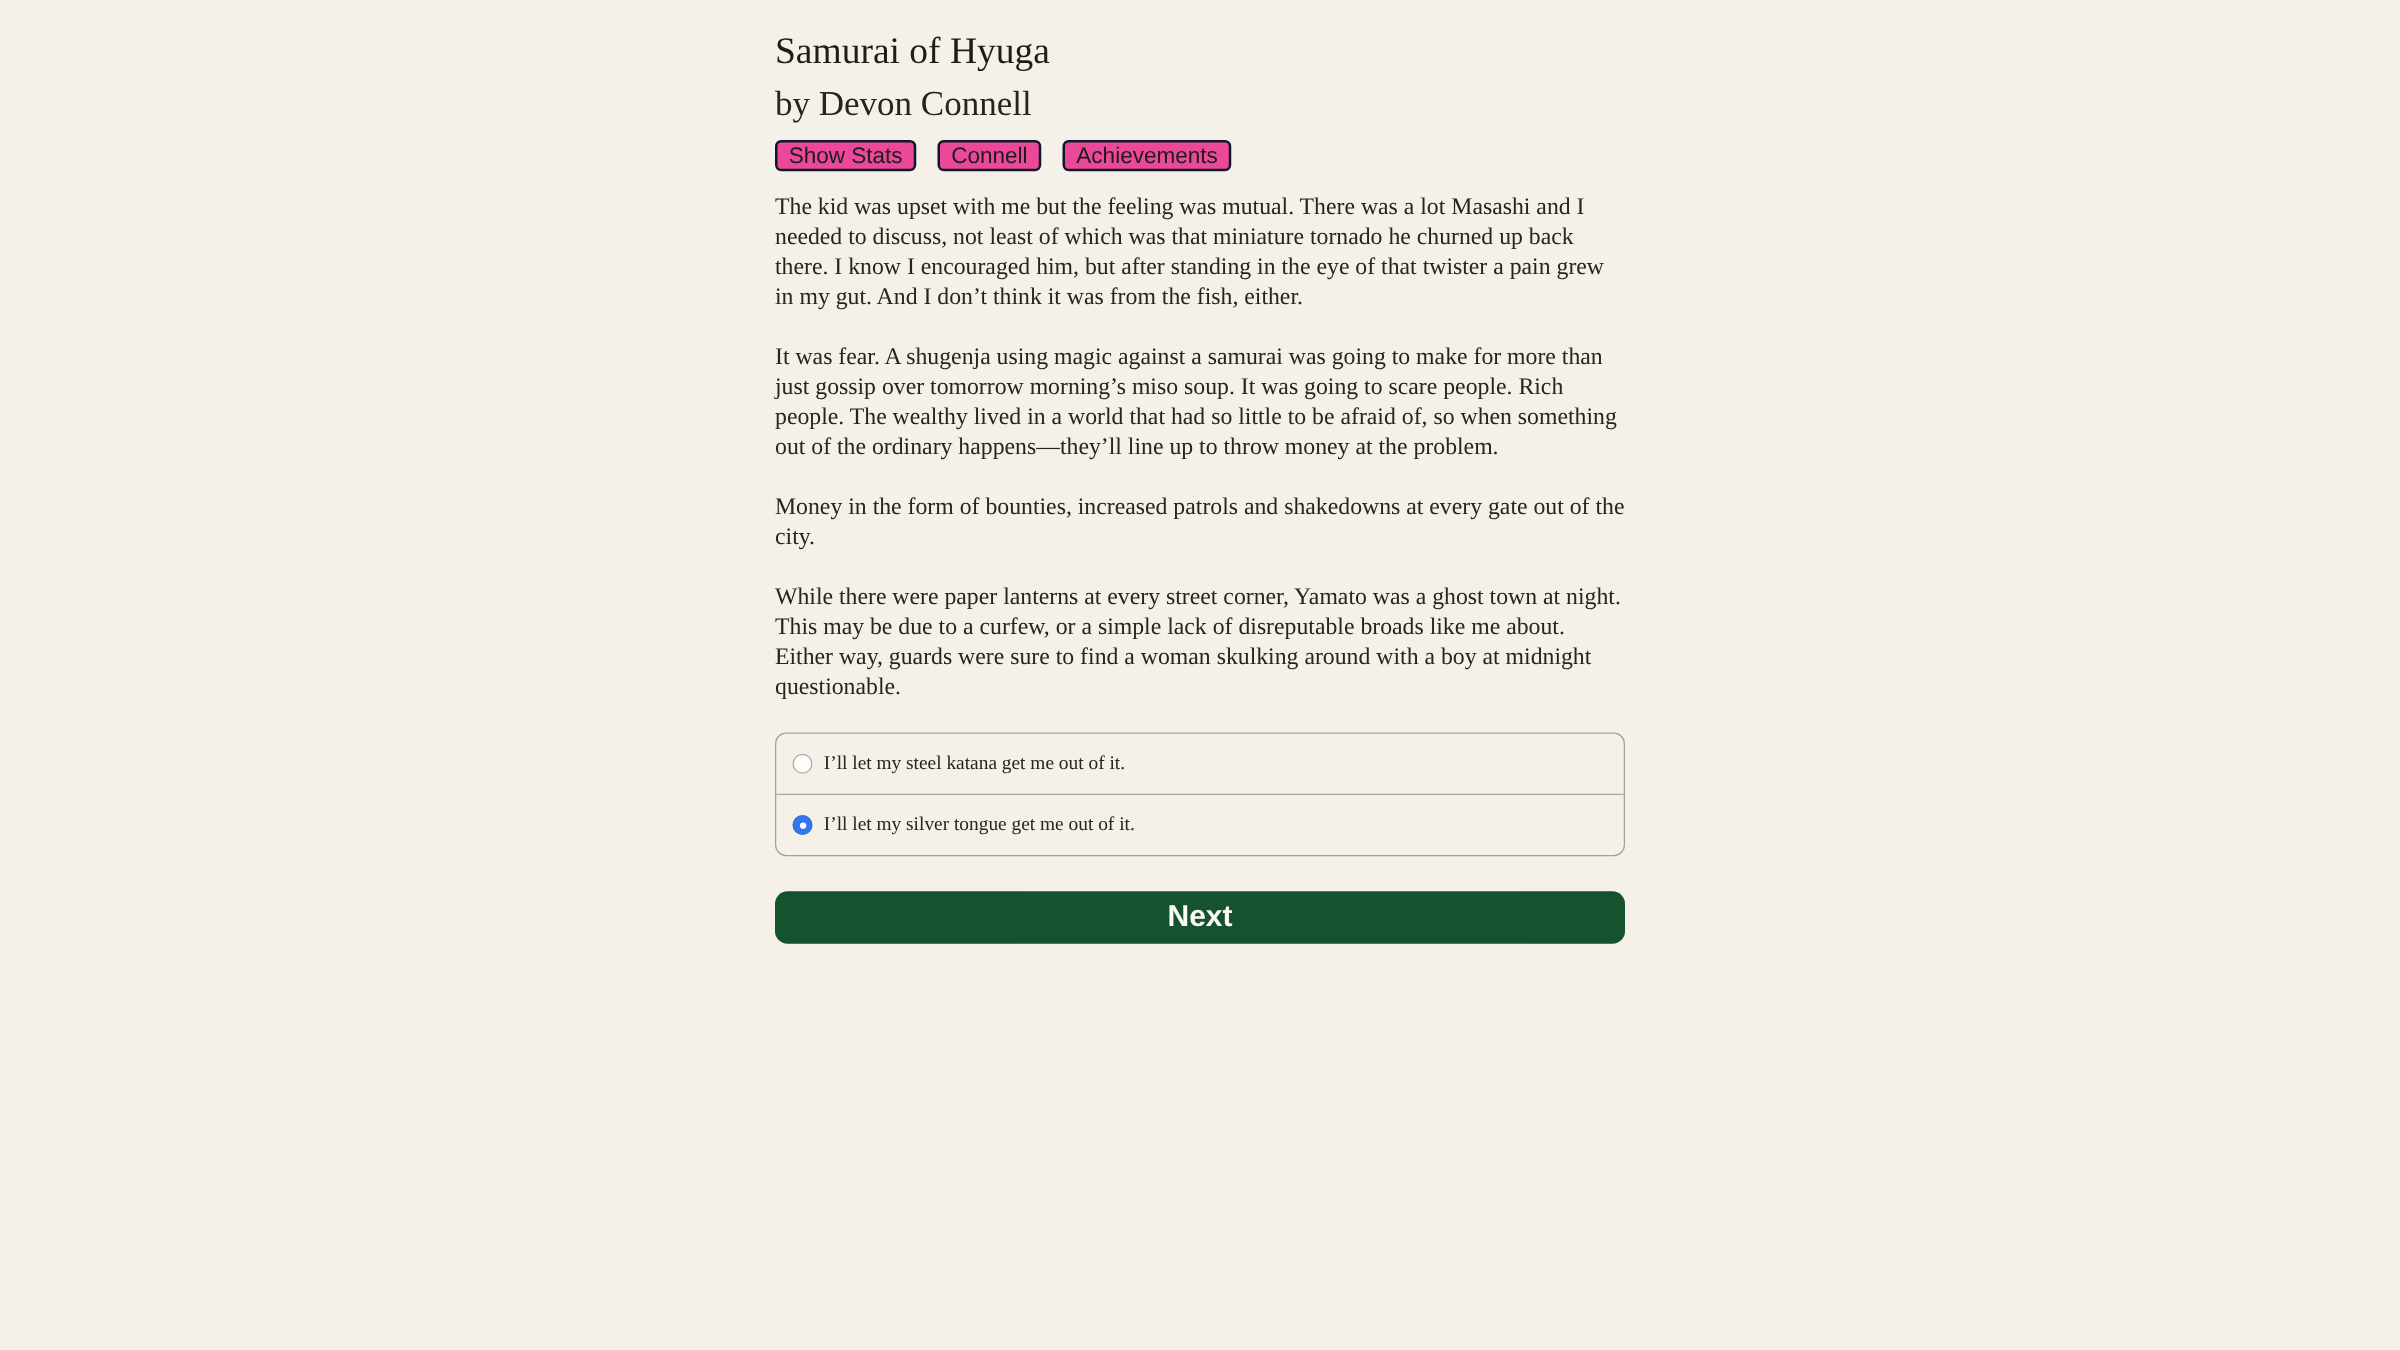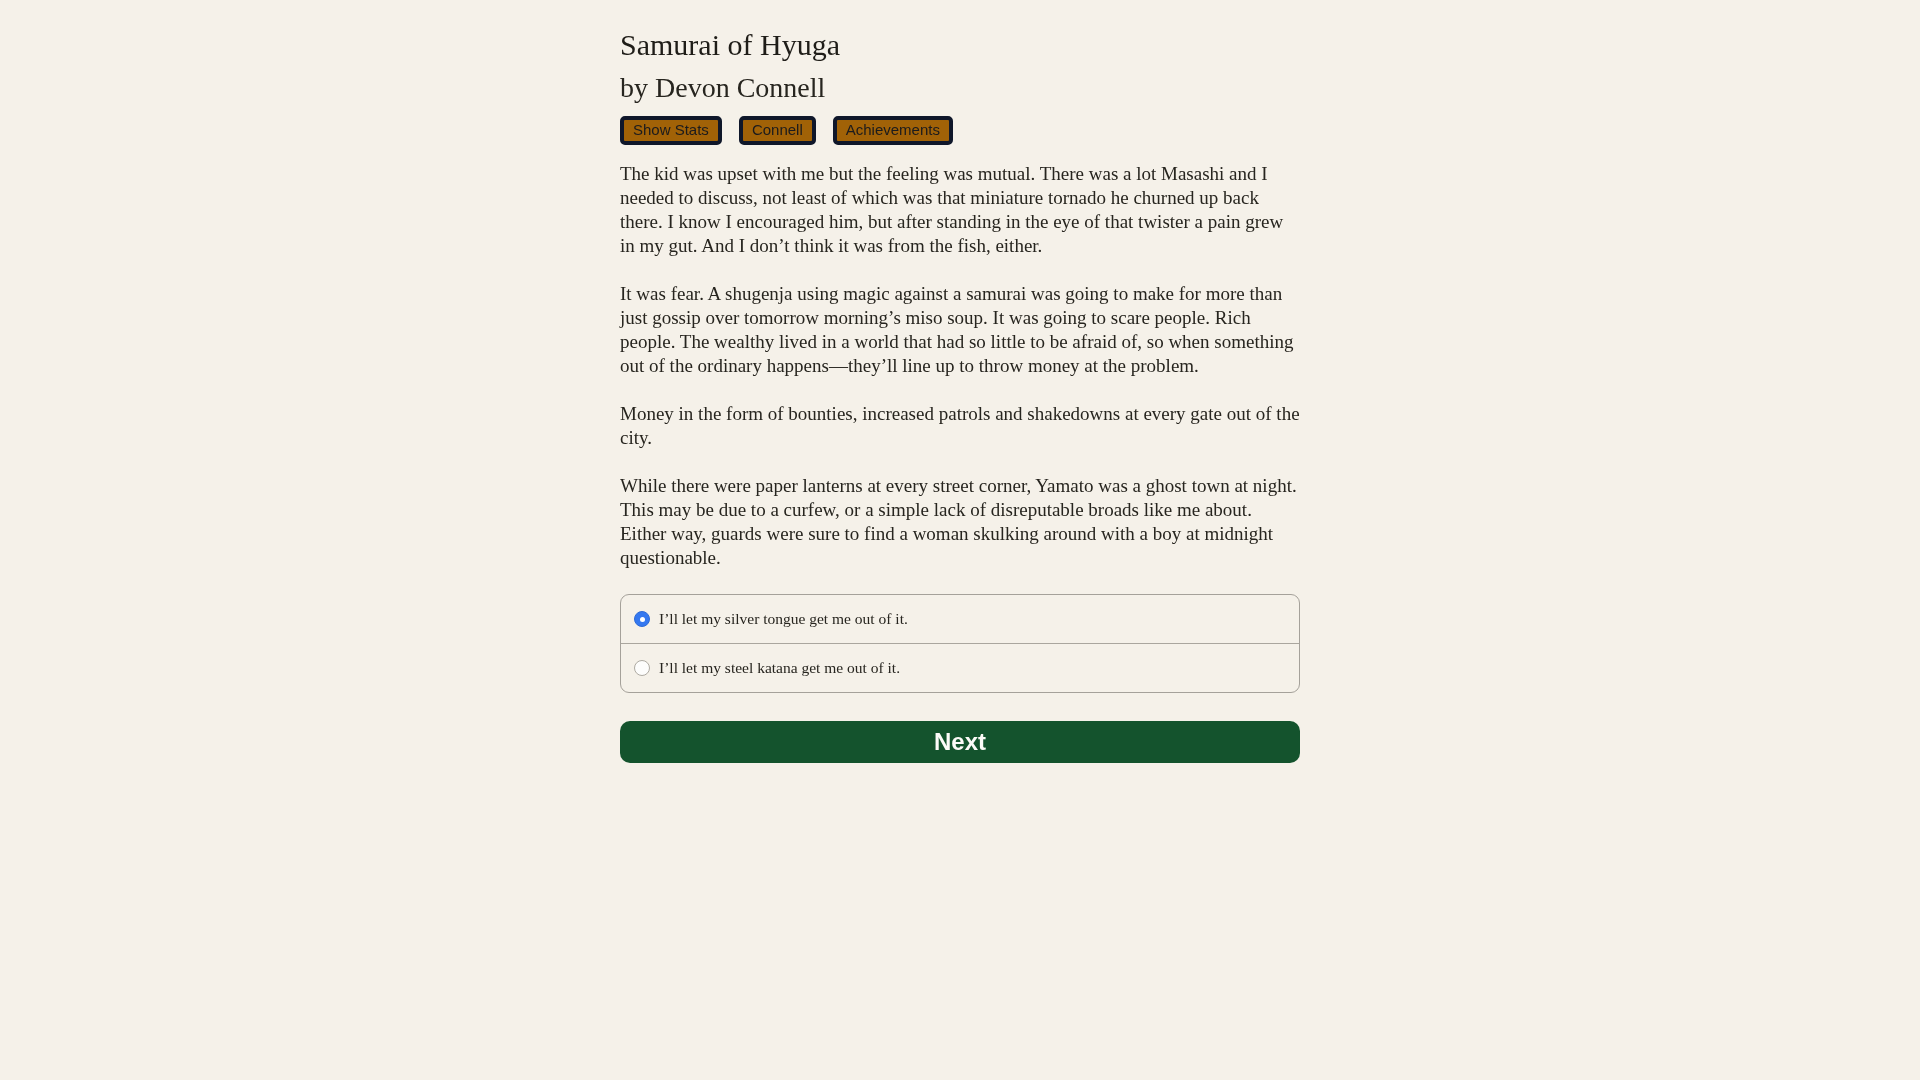--- a/index.html
+++ b/index.html
@@ -9,22 +9,22 @@
   }
   body {
     width: 1920px;
     height: 1080px;
     overflow: hidden;
     font-family: "Liberation Serif", serif;
     color: #27251f;
   }
   .container {
     width: 680px;
-    margin: 16px auto;
-    padding-top: 12px;
+    margin: 0 auto;
+    padding-top: 24px;
   }
   
   h1.game-title {
     margin: 0;
     font-size: 30px;
     line-height: 34px;
     font-weight: normal;
     color: #1f1d18;
   }
   .author {
@@ -34,25 +34,25 @@
     color: #27251f;
   }
   .menu-row {
     margin-top: 16px;
     display: flex;
     gap: 17px;
     align-items: center;
   }
   .menu-row button {
     font-family: "Liberation Sans", sans-serif;
-    font-size: 15px;
+    font-size: 18px;
     line-height: 14px;
     color: #1b1b1d;
-    background: #a16207;
-    border: 4px solid #0f172a;
+    background: #ec4899;
+    border: 2px solid #0f172a;
     border-radius: 5px;
     padding: 3px 9px 4px 9px;
     cursor: pointer;
   }
   
   .story p {
     margin: 24px 0 0 0;
     font-size: 19px;
     line-height: 24px;
   }
@@ -143,30 +143,30 @@
 
   <div class="story">
     <p>The kid was upset with me but the feeling was mutual. There was a lot Masashi and I needed to discuss, not least of which was that miniature tornado he churned up back there. I know I encouraged him, but after standing in the eye of that twister a pain grew in my gut. And I don’t think it was from the fish, either.</p>
     <p>It was fear. A shugenja using magic against a samurai was going to make for more than just gossip over tomorrow morning’s miso soup. It was going to scare people. Rich people. The wealthy lived in a world that had so little to be afraid of, so when something out of the ordinary happens—they’ll line up to throw money at the problem.</p>
     <p>Money in the form of bounties, increased patrols and shakedowns at every gate out of the city.</p>
     <p>While there were paper lanterns at every street corner, Yamato was a ghost town at night. This may be due to a curfew, or a simple lack of disreputable broads like me about. Either way, guards were sure to find a woman skulking around with a boy at midnight questionable.</p>
   </div>
 
   <div class="choices">
 
+    <div class="choice-row">
+      <span class="radio"></span>
+      <span class="choice-label">I’ll let my steel katana get me out of it.</span>
+    </div>
+
     <div class="choice-row selected">
       <span class="radio">
           <span class="dot"></span>
         </span>
       <span class="choice-label">I’ll let my silver tongue get me out of it.</span>
-    </div>
-
-    <div class="choice-row">
-      <span class="radio"></span>
-      <span class="choice-label">I’ll let my steel katana get me out of it.</span>
     </div>
 
 
   </div>
 
   <button class="next-btn">Next</button>
 
 </div>
 
 </body></html>

